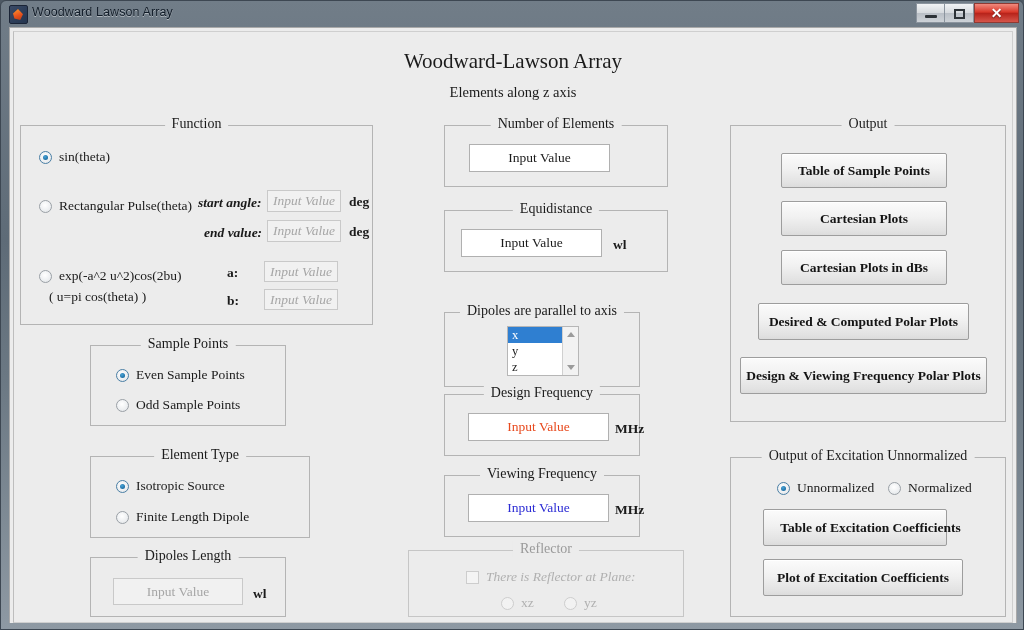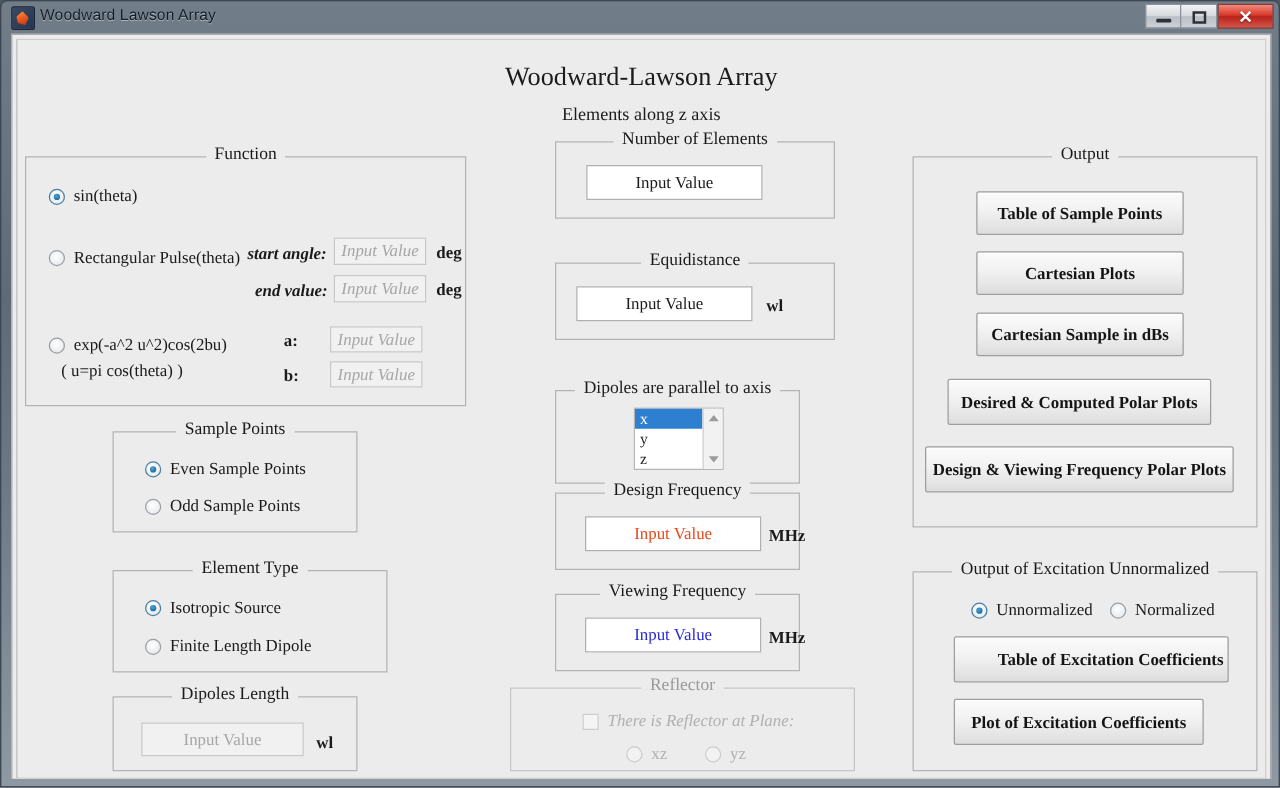--- a/index.html
+++ b/index.html
@@ -236,21 +236,21 @@
         <span class="lab">Finite Length Dipole</span>
       </div>
     </div>
 
     <div class="panel" style="left:76px;top:525px;width:196px;height:60px;">
       <span class="legend">Dipoles Length</span>
       <div class="tbox dis plain" style="left:22px;top:20px;width:130px;height:27px;">Input Value</div>
       <div class="lbl b" style="left:162px;top:28px;">wl</div>
     </div>
 
-    <div class="panel" style="left:430px;top:81px;width:224px;height:62px;">
+    <div class="panel" style="left:430px;top:93px;width:224px;height:62px;">
       <span class="legend">Number of Elements</span>
       <div class="tbox" style="left:24px;top:18px;width:141px;height:28px;">Input Value</div>
     </div>
 
     <div class="panel" style="left:430px;top:178px;width:224px;height:62px;">
       <span class="legend">Equidistance</span>
       <div class="tbox" style="left:16px;top:18px;width:141px;height:28px;">Input Value</div>
       <div class="lbl b" style="left:168px;top:26px;">wl</div>
     </div>
 
@@ -298,34 +298,34 @@
       <div class="radio dis" style="left:155px;top:44px;">
         <span class="dot"></span>
         <span class="lab">yz</span>
       </div>
     </div>
 
     <div class="panel" style="left:716px;top:93px;width:276px;height:297px;">
       <span class="legend">Output</span>
       <div class="btn" style="left:50px;top:27px;width:166px;height:35px;">Table of Sample Points</div>
       <div class="btn" style="left:50px;top:75px;width:166px;height:35px;">Cartesian Plots</div>
-      <div class="btn" style="left:50px;top:124px;width:166px;height:35px;">Cartesian Sample in dBs</div>
+      <div class="btn" style="left:50px;top:124px;width:166px;height:35px;">Cartesian Plots in dBs</div>
       <div class="btn" style="left:27px;top:177px;width:211px;height:37px;">Desired &amp; Computed Polar Plots</div>
       <div class="btn" style="left:9px;top:231px;width:247px;height:37px;">Design &amp; Viewing Frequency Polar Plots</div>
     </div>
 
     <div class="panel" style="left:716px;top:425px;width:276px;height:160px;">
       <span class="legend">Output of Excitation Unnormalized</span>
       <div class="radio on" style="left:46px;top:22px;">
         <span class="dot"></span>
         <span class="lab">Unnormalized</span>
       </div>
       <div class="radio" style="left:157px;top:22px;">
         <span class="dot"></span>
         <span class="lab">Normalized</span>
       </div>
-      <div class="btn" style="left:32px;top:51px;width:220px;height:37px;padding-left:31px;">Table of Excitation Coefficients</div>
+      <div class="btn" style="left:32px;top:51px;width:184px;height:37px;padding-left:31px;">Table of Excitation Coefficients</div>
       <div class="btn" style="left:32px;top:101px;width:200px;height:37px;">Plot of Excitation Coefficients</div>
     </div>
 
   </div>
   </div>
 </div>
 
 </body></html>

